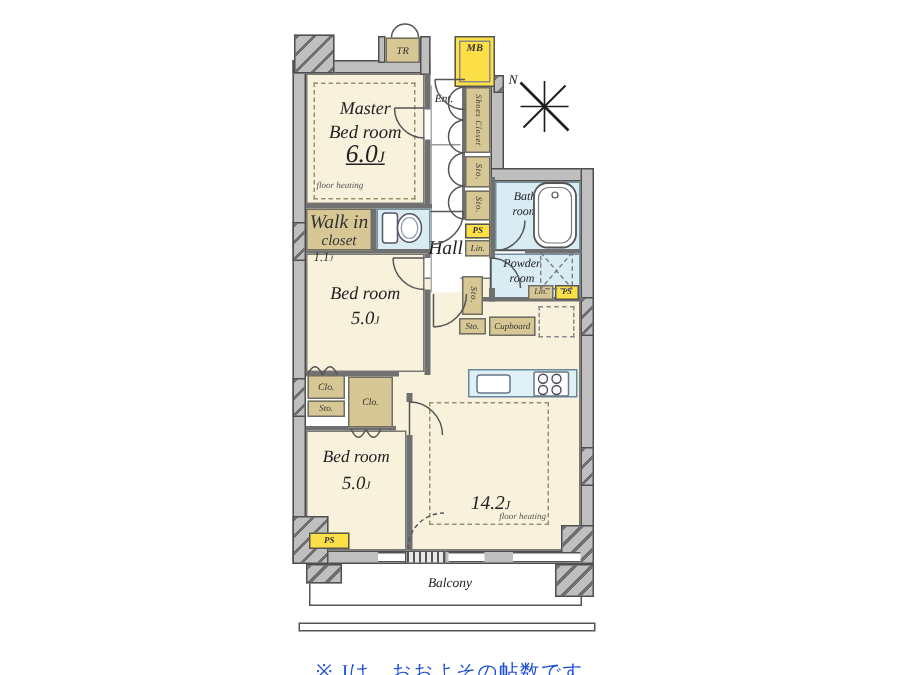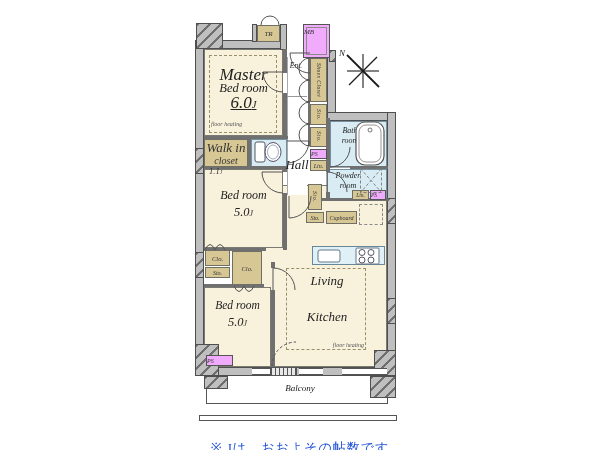--- a/index.html
+++ b/index.html
@@ -2,21 +2,21 @@
 <html><head>
 <meta charset="utf-8">
 <style>
   html,body{margin:0;padding:0;background:#fff;}
   #stage{position:relative;width:555px;height:450px;background:#ffffff;overflow:hidden;
          font-family:"Liberation Serif","DejaVu Serif",serif;}
   .abs{position:absolute;box-sizing:border-box;}
   .room{background:#f8f1dc;border:1px solid #7a7a72;}
   .blue{background:#d9ecf4;border:1px solid #74919f;}
   .tan{background:#d7c795;border:1px solid #6f6f66;display:flex;align-items:center;justify-content:center;}
-  .wbox{background:#f0abfc;border:1px solid #555;display:flex;align-items:center;justify-content:flex-start;}
+  .wbox{background:#fde047;border:1px solid #555;display:flex;align-items:center;justify-content:center;font-weight:bold;}
   .wall{background:#bfbfbf;border:1px solid #4f4f4f;}
   .hatch{background:#bfbfbf repeating-linear-gradient(135deg,rgba(45,45,45,.55) 0 2px,transparent 2px 8px);border:1px solid #4f4f4f;}
   .iw{background:#707070;}
   .lab{font-style:italic;color:#222;text-align:center;line-height:1.05;}
   .sm{font-style:italic;color:#333;}
   .vlab{writing-mode:vertical-rl;font-style:italic;color:#333;letter-spacing:.5px;}
   .dash{border:1px dashed #9b8f6b;}
   .unit{font-size:.62em;}
   .win{background:#fff;border-top:1px solid #555;border-bottom:1px solid #555;}
   .hband{background:#e8e8e8 repeating-linear-gradient(90deg,#555 0 1.5px,transparent 1.5px 4px);border:1px solid #555;}
@@ -142,33 +142,32 @@
   <div class="abs wbox" style="left:206px;top:355px;width:27px;height:11px;">
       <span class="sm" style="font-size:6px;">PS</span>
     </div>
   <div class="abs tan" style="left:352px;top:190px;width:17px;height:10px;">
       <span class="sm" style="font-size:5.5px;">Lin.</span>
     </div>
   <div class="abs wbox" style="left:370px;top:190px;width:16px;height:10px;">
       <span class="sm" style="font-size:5.5px;">PS</span>
     </div>
 
-  <div class="abs lab" style="left:204px;top:66px;width:79px;font-size:17px;">Master</div>
+  <div class="abs lab" style="left:204px;top:66px;width:79px;font-size:12px;">Master</div>
   <div class="abs lab" style="left:204px;top:82px;width:79px;font-size:12.5px;">Bed room</div>
   <div class="abs lab" style="left:204px;top:94px;width:79px;font-size:17px;text-decoration:underline;"><span>6.0</span><span class="unit">J</span></div>
   <div class="abs lab" style="left:211px;top:121px;width:42px;font-size:6px;text-align:left;color:#555;">floor heating</div>
 
   <div class="abs lab" style="left:204px;top:189px;width:79px;font-size:12px;">Bed room</div>
   <div class="abs lab" style="left:204px;top:206px;width:79px;font-size:12.5px;"><span>5.0</span><span class="unit">J</span></div>
 
   <div class="abs lab" style="left:204px;top:299px;width:67px;font-size:11.5px;">Bed room</div>
   <div class="abs lab" style="left:204px;top:316px;width:67px;font-size:12.5px;"><span>5.0</span><span class="unit">J</span></div>
 
-  <div class="abs lab" style="left:277px;top:274px;width:100px;font-size:13px;">Living</div>
-  <div class="abs lab" style="left:277px;top:310px;width:100px;font-size:13px;">Kitchen</div>
+  <div class="abs lab" style="left:277px;top:328px;width:100px;font-size:13px;"><span>14.2</span><span class="unit">J</span></div>
   <div class="abs lab" style="left:318px;top:342px;width:46px;font-size:6px;text-align:right;color:#555;">floor heating</div>
 
   <div class="abs lab" style="left:330px;top:127px;width:40px;font-size:8px;">Bath</div>
   <div class="abs lab" style="left:330px;top:137px;width:40px;font-size:8px;">room</div>
   <div class="abs lab" style="left:328px;top:172px;width:40px;font-size:8px;">Powder</div>
   <div class="abs lab" style="left:328px;top:182px;width:40px;font-size:8px;">room</div>
   <div class="abs lab" style="left:285px;top:158px;width:24px;font-size:13px;">Hall</div>
   <div class="abs lab" style="left:286px;top:62px;width:20px;font-size:7.5px;">Ent.</div>
   <div class="abs lab" style="left:248px;top:384px;width:104px;font-size:9px;">Balcony</div>
   <div class="abs lab" style="left:336px;top:49px;width:12px;font-size:9px;">N</div>

